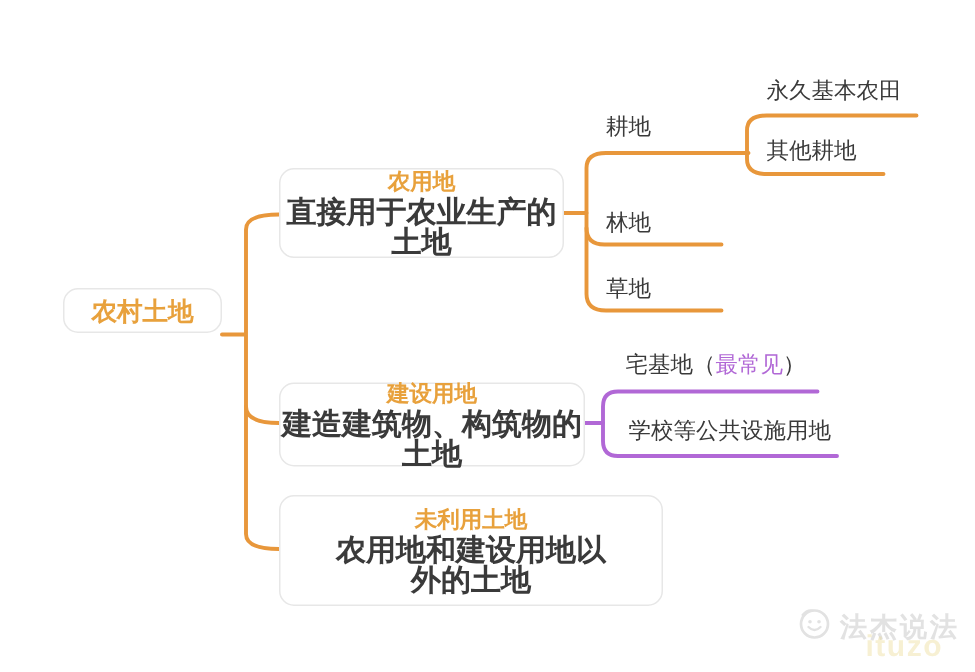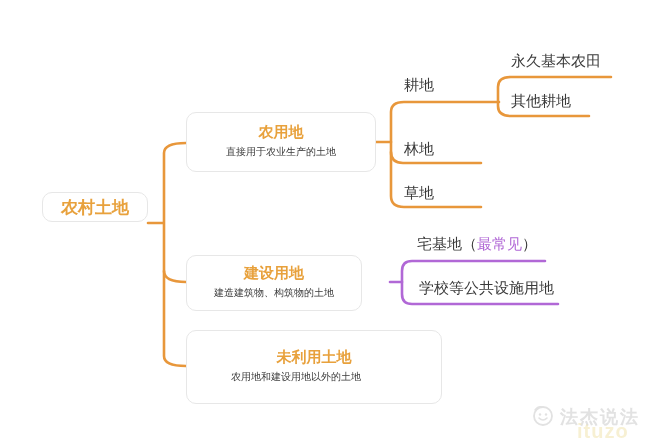--- a/index.html
+++ b/index.html
@@ -16,25 +16,25 @@
   .canvas{
     position:relative;width:650px;height:448px;background:#ffffff;overflow:hidden;
   }
   svg.links{position:absolute;left:0;top:0;width:650px;height:448px;}
   svg.links path{fill:none;stroke-width:2.6px;stroke-linecap:round;}
   svg.links path.orange{stroke:var(--orange);}
   svg.links path.purple{stroke:var(--purple);}
 
   .node{
     position:absolute;background:#fff;border:1.5px solid var(--box-border);
-    border-radius:10px;display:flex;flex-direction:column;
+    border-radius:10px;display:flex;flex-direction:column;align-items:center;
     justify-content:center;box-sizing:border-box;text-align:center;
   }
   .node .node-title{color:var(--title-orange);font-size:15px;font-weight:700;line-height:20px;}
-  .node .node-sub{color:var(--text-dark);font-size:10px;font-weight:400;line-height:20px;}
+  .node .node-sub{color:var(--text-dark);font-size:20px;font-weight:700;line-height:20px;}
   .root-node{font-size:17px;font-weight:700;color:var(--title-orange);}
 
   .leaf{
     position:absolute;color:var(--text-dark);font-size:15px;font-weight:400;
     line-height:18px;white-space:nowrap;
   }
   .leaf .hl{color:var(--purple);}
 
   .watermark{
     position:absolute;left:531px;top:403px;display:flex;align-items:center;gap:5px;justify-content:flex-end;
@@ -73,21 +73,21 @@
 
   <div class="node root-node" style="left:42px;top:192px;width:106px;height:30px;">
     <span>农村土地</span>
   </div>
 
   <div class="node" style="left:186px;top:112px;width:190px;height:60px;">
     <span class="node-title">农用地</span>
     <span class="node-sub">直接用于农业生产的土地</span>
   </div>
 
-  <div class="node" style="left:186px;top:255px;width:176px;height:56px;">
+  <div class="node" style="left:186px;top:255px;width:204px;height:56px;">
     <span class="node-title">建设用地</span>
     <span class="node-sub">建造建筑物、构筑物的土地</span>
   </div>
 
   <div class="node" style="left:186px;top:330px;width:256px;height:74px;padding:0 10px;">
     <span class="node-title">未利用土地</span>
     <span class="node-sub" style="width:198px;white-space:normal;">农用地和建设用地以外的土地</span>
   </div>
 
   <div class="leaf" style="left:404px;top:76px;">耕地</div>

